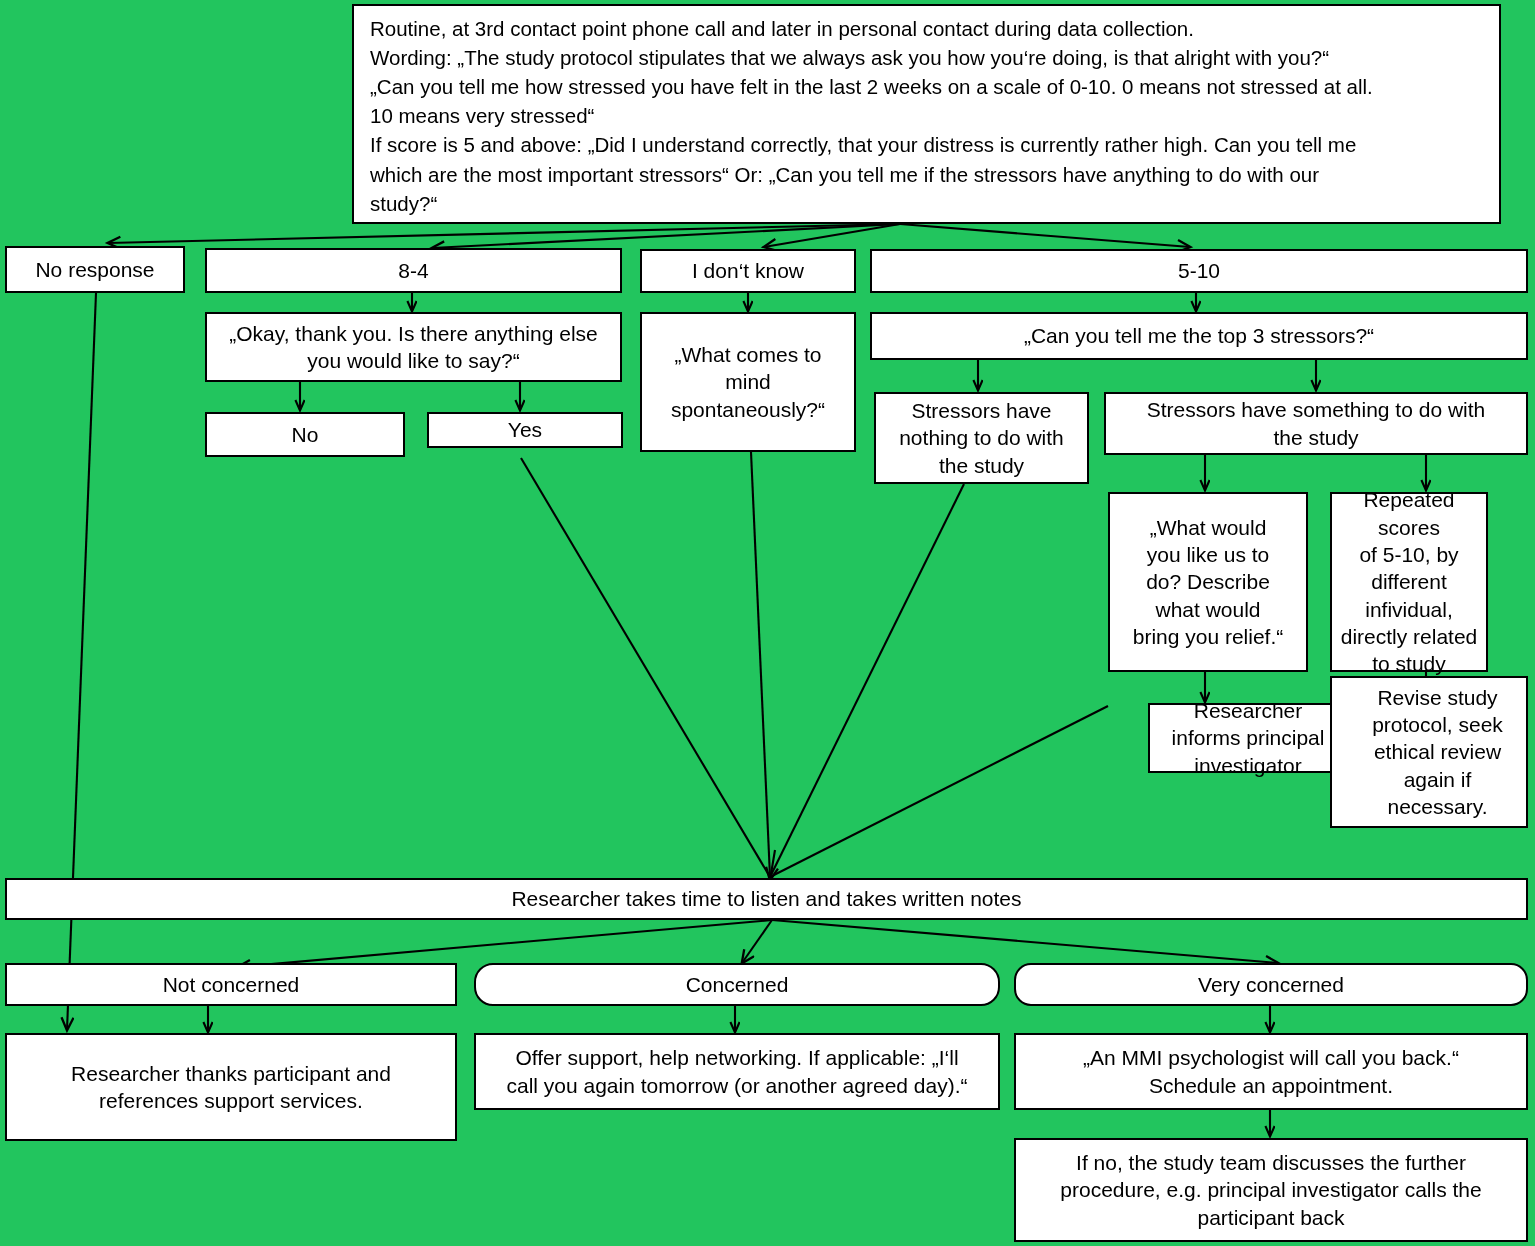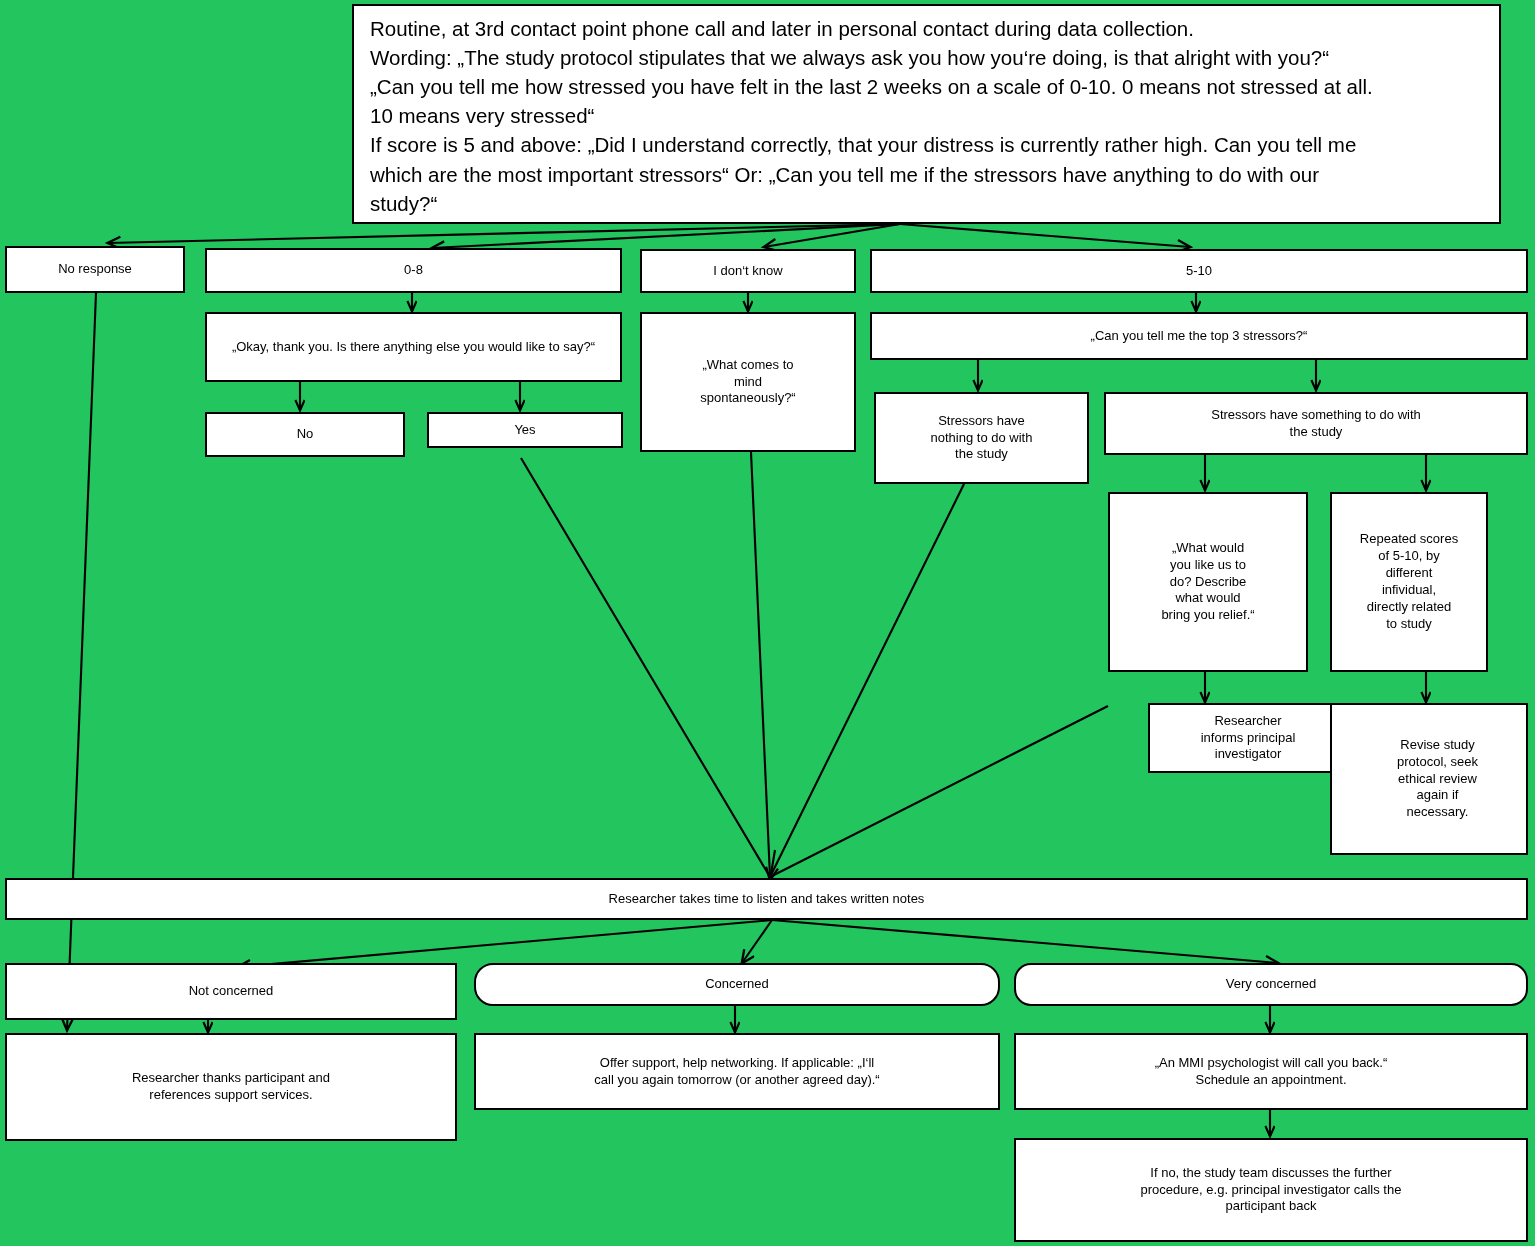--- a/index.html
+++ b/index.html
@@ -36,21 +36,21 @@
     line-height: 1.30;
     padding: 2px 6px;
     z-index: 2;
   }
   .node-text {
     display: block;
     width: 100%;
     white-space: pre-line;
   }
   .fs-intro { font-size: 20.5px; line-height: 1.42; }
-  .fs-std   { font-size: 13px; }
+  .fs-std   { font-size: 21px; }
 
   
   .node.intro {
     justify-content: flex-start;
     text-align: left;
     align-items: flex-start;
     padding: 8px 12px 8px 16px;
   }
 </style>
 </head>
@@ -123,21 +123,21 @@
  If score is 5 and above: „Did I understand correctly, that your distress is currently rather high. Can you tell me
 which are the most important stressors“ Or: „Can you tell me if the stressors have anything to do with our
 study?“</span>
   </div>
 
   <div class="node fs-std" style="left:5px; top:246px; width:180px; height:47px;">
     <span class="node-text">No response</span>
   </div>
 
   <div class="node fs-std" style="left:205px; top:248px; width:417px; height:45px;">
-    <span class="node-text">0-8</span>
+    <span class="node-text">8-4</span>
   </div>
 
   <div class="node fs-std" style="left:640px; top:249px; width:216px; height:44px;">
     <span class="node-text">I don‘t know</span>
   </div>
 
   <div class="node fs-std" style="left:870px; top:249px; width:658px; height:44px;">
     <span class="node-text">5-10</span>
   </div>
 
@@ -190,33 +190,33 @@
 directly related
 to study</span>
   </div>
 
   <div class="node fs-std" style="left:1108px; top:703px; width:200px; height:70px;margin-left:40px;">
     <span class="node-text">Researcher
 informs principal
 investigator</span>
   </div>
 
-  <div class="node fs-std" style="left:1330px; top:703px; width:198px; height:152px;padding-left:23px;">
+  <div class="node fs-std" style="left:1330px; top:676px; width:198px; height:152px;padding-left:23px;">
     <span class="node-text">Revise study
 protocol, seek
 ethical review
 again if
 necessary.</span>
   </div>
 
   <div class="node fs-std" style="left:5px; top:878px; width:1523px; height:42px;">
     <span class="node-text">Researcher takes time to listen and takes written notes</span>
   </div>
 
-  <div class="node fs-std" style="left:5px; top:963px; width:452px; height:57px;">
+  <div class="node fs-std" style="left:5px; top:963px; width:452px; height:43px;">
     <span class="node-text">Not concerned</span>
   </div>
 
   <div class="node fs-std" style="left:474px; top:963px; width:526px; height:43px;border-radius:19px;">
     <span class="node-text">Concerned</span>
   </div>
 
   <div class="node fs-std" style="left:1014px; top:963px; width:514px; height:43px;border-radius:17px;">
     <span class="node-text">Very concerned</span>
   </div>

